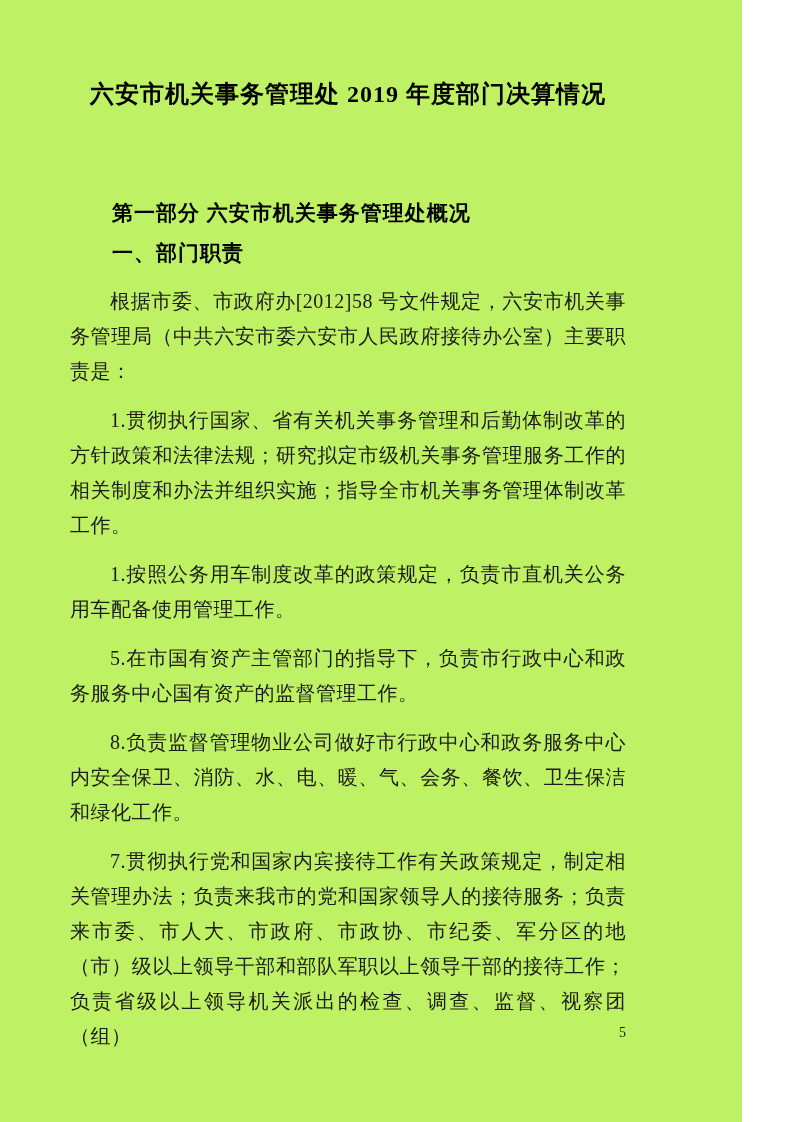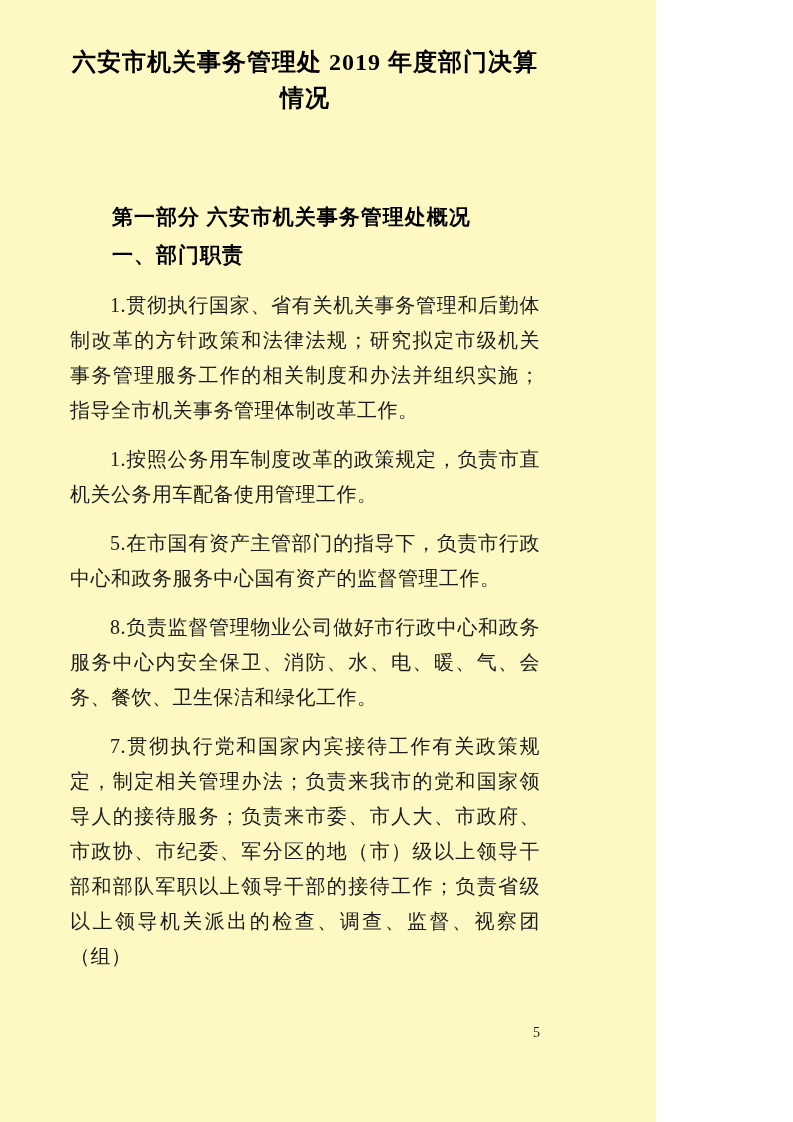--- a/index.html
+++ b/index.html
@@ -2,26 +2,26 @@
 <html><head>
 <meta charset="utf-8">
 <style>
   html, body {
     margin: 0;
     padding: 0;
     background: #ffffff;
   }
   .page {
     position: relative;
-    width: 656px;
+    width: 742px;
     height: 1122px;
-    background: #fef9c3;
+    background: #bef264;
     overflow: hidden;
     box-sizing: border-box;
-    padding: 44px 116px 0 70px; 
+    padding: 76px 116px 0 70px; 
     color: #1c1c1c;
   }
   .doc-title {
     margin: 0;
     padding: 0;
     text-align: center;
     font-family: "Liberation Serif", "DejaVu Serif", serif;
     font-weight: bold;
     font-size: 24px;
     line-height: 36px;
@@ -34,21 +34,21 @@
     font-family: "Liberation Sans", "DejaVu Sans", sans-serif;
     font-weight: bold;
     font-size: 21px;
     line-height: 30px;
     color: #000000;
     letter-spacing: 1px;
   }
   .section-heading {
     margin: 10px 0 0 0;
     padding: 0 0 0 42px;
-    font-family: Liberation Mono, monospace;
+    font-family: Liberation Serif, serif;
     font-weight: bold;
     font-size: 21px;
     line-height: 30px;
     color: #000000;
     letter-spacing: 1px;
   }
   .body-para {
     margin: 14px 0 0 0;
     padding: 0;
     font-family: "Liberation Serif", "DejaVu Serif", serif;
@@ -77,20 +77,21 @@
 <body>
 
 <div class="page">
 
   <h1 class="doc-title">六安市机关事务管理处 2019 年度部门决算情况</h1>
 
   <h2 class="part-heading">第一部分 六安市机关事务管理处概况</h2>
 
   <h3 class="section-heading">一、部门职责</h3>
 
+  <p class="body-para">根据市委、市政府办[2012]58 号文件规定，六安市机关事务管理局（中共六安市委六安市人民政府接待办公室）主要职责是：</p>
 
   <p class="body-para">1.贯彻执行国家、省有关机关事务管理和后勤体制改革的方针政策和法律法规；研究拟定市级机关事务管理服务工作的相关制度和办法并组织实施；指导全市机关事务管理体制改革工作。</p>
 
 
   <p class="body-para">1.按照公务用车制度改革的政策规定，负责市直机关公务用车配备使用管理工作。</p>
 
 
   <p class="body-para">5.在市国有资产主管部门的指导下，负责市行政中心和政务服务中心国有资产的监督管理工作。</p>
 
   <p class="body-para">8.负责监督管理物业公司做好市行政中心和政务服务中心内安全保卫、消防、水、电、暖、气、会务、餐饮、卫生保洁和绿化工作。</p>

